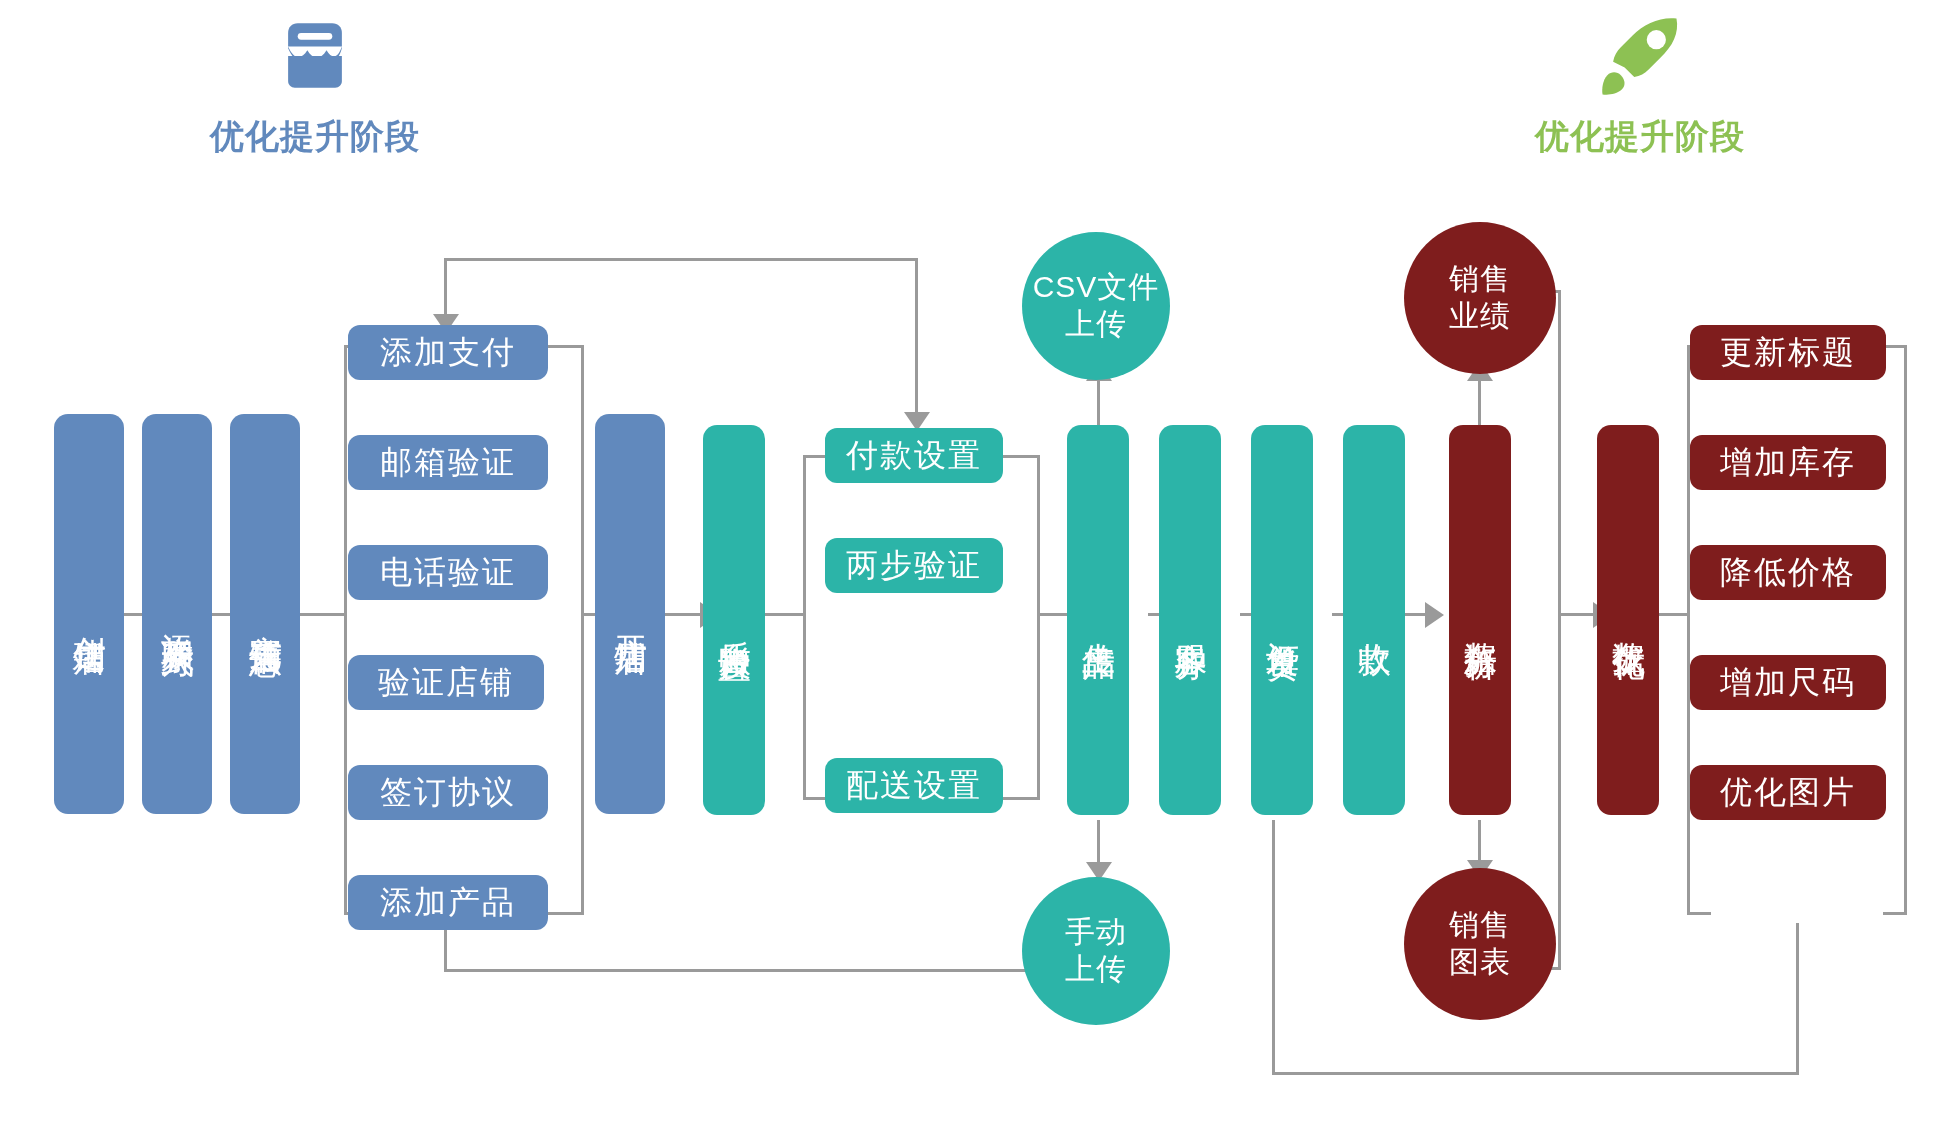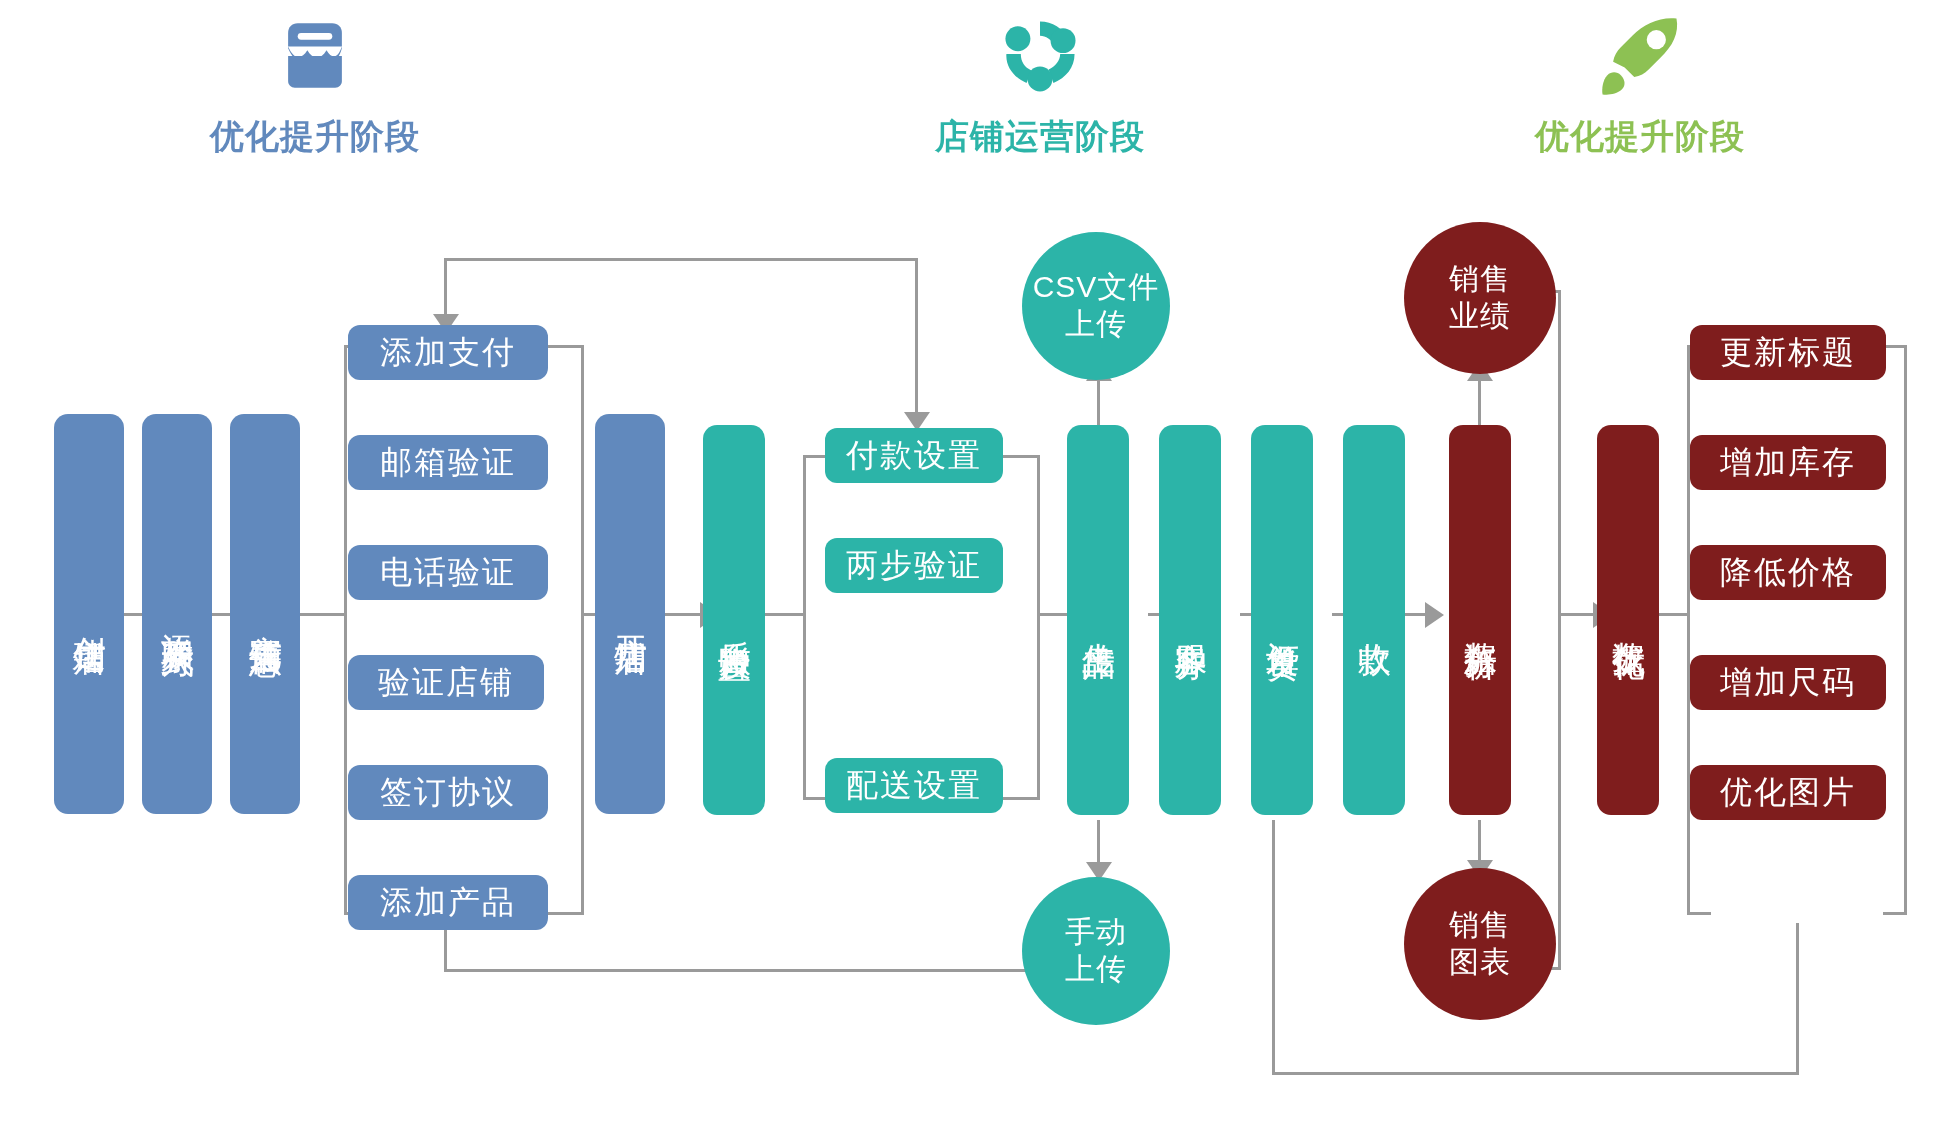--- a/index.html
+++ b/index.html
@@ -49,33 +49,20 @@
     <svg class="icon" viewBox="0 0 100 100">
       <path d="M22 26 C22 20 26 16 32 16 L68 16 C74 16 78 20 78 26 L78 40 L22 40 Z" fill="#6189bd"></path>
       <rect x="32" y="26" width="36" height="7" rx="3.5" fill="#ffffff"></rect>
       <path d="M22 40 C28 54 36 54 42 44 C48 54 56 54 62 44 C68 54 74 52 78 40 L78 42
                C74 56 68 58 62 50 C56 60 48 60 42 50 C36 60 28 56 22 42 Z" fill="#6189bd"></path>
       <path d="M22 50 L78 50 L78 76 C78 80 75 83 71 83 L29 83 C25 83 22 80 22 76 Z" fill="#6189bd"></path>
     </svg>
     <div class="ptitle" style="color:#6189bd;">优化提升阶段</div>
   </div>
 
-  <div class="phase" style="left:940px;top:8px;width:200px;">
-    <svg class="icon" viewBox="0 0 100 100">
-      <g fill="#2cb4a8">
-        <path d="M50 14 C63 14 74 21 79 32 L66 40 C62 33 56 29 50 29 Z"></path>
-        <path d="M86 48 C86 62 77 73 64 78 L59 64 C66 61 71 55 71 48 Z"></path>
-        <path d="M36 78 C24 73 14 62 15 48 L30 48 C30 56 34 62 41 65 Z"></path>
-        <circle cx="27" cy="32" r="13"></circle>
-        <circle cx="74" cy="34" r="13"></circle>
-        <circle cx="50" cy="74" r="13"></circle>
-      </g>
-    </svg>
-    <div class="ptitle" style="color:#2cb4a8;">店铺运营阶段</div>
-  </div>
 
   <div class="phase" style="left:1540px;top:8px;width:200px;">
     <svg class="icon" viewBox="0 0 100 100">
       <g fill="#8dc153">
         <path d="M88 11 C72 9 54 16 42 29 L30 41 C26 45 23 50 22 56 L34 62 L44 72
                  C50 71 55 68 59 64 L71 52 C84 40 91 26 88 11 Z"></path>
         <circle cx="67" cy="33" r="10" fill="#ffffff"></circle>
         <path d="M30 70 C26 66 20 66 16 70 C11 75 10 85 11 90 C16 91 26 90 31 85 C35 81 35 75 30 70 Z"></path>
       </g>
     </svg>

